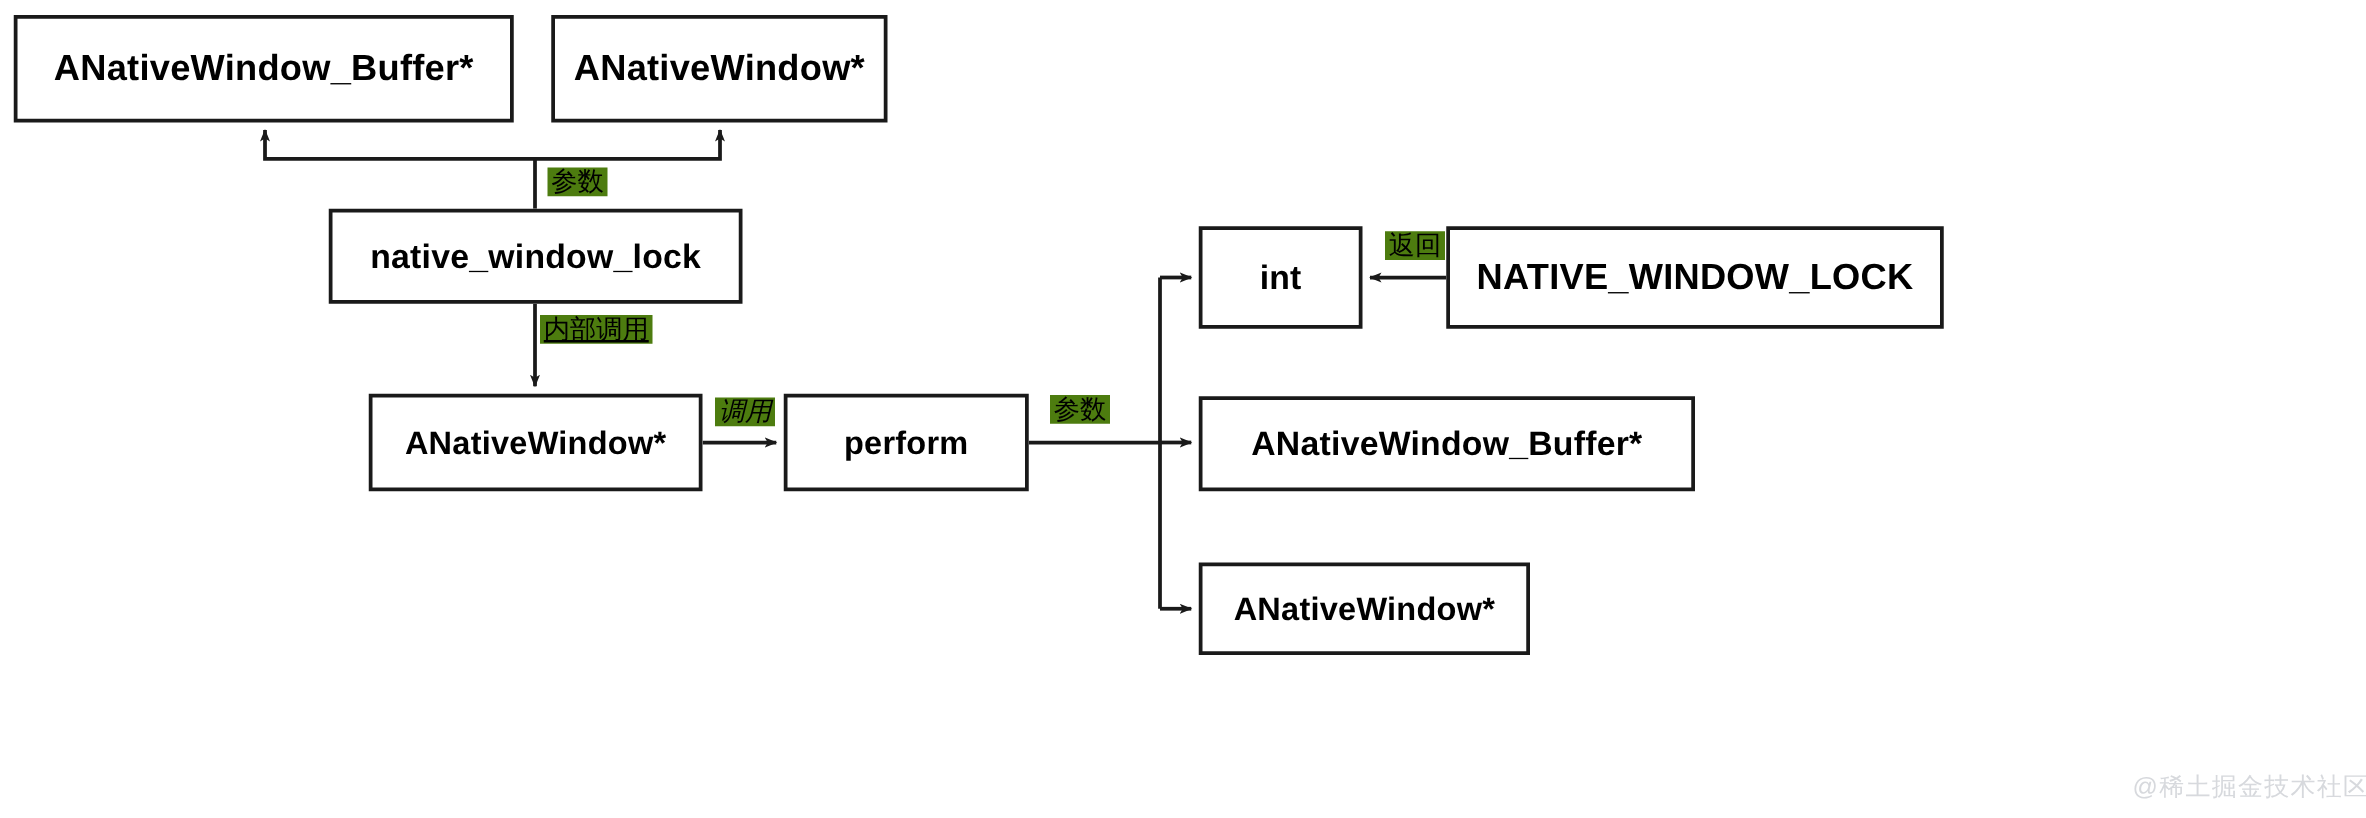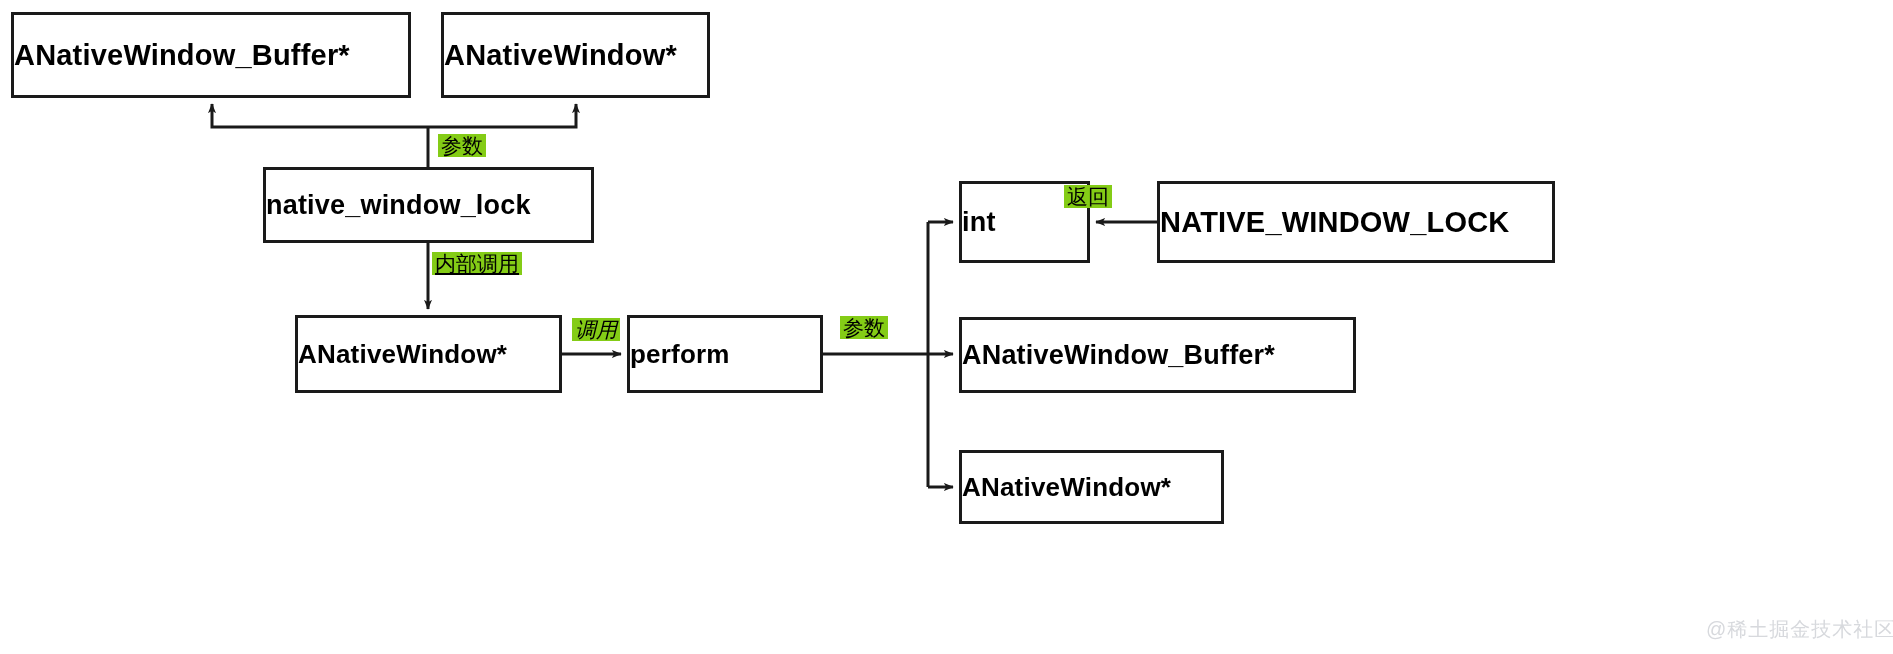--- a/index.html
+++ b/index.html
@@ -24,38 +24,38 @@
     width: 1893px;
     height: 654px;
   }
   .node {
     position: absolute;
     box-sizing: border-box;
     border: 3px solid #1a1a1a;
     background: #ffffff;
     display: flex;
     align-items: center;
-    justify-content: flex-start;
+    justify-content: center;
     color: #000000;
     font-weight: bold;
     letter-spacing: 0.2px;
     white-space: nowrap;
     z-index: 2;
   }
   .node-label {
     display: block;
     line-height: 1;
   }
   .edge-label {
     position: absolute;
     color: #000000;
     font-size: 21px;
     font-weight: 400;
     white-space: nowrap;
-    background: #84cc16;
+    background: #4d7c0f;
     padding: 0 3px;
     line-height: 1.1;
     z-index: 3;
   }
   .watermark {
     position: absolute;
     color: #d7d9dd;
     font-size: 20px;
     font-weight: 400;
     white-space: nowrap;
@@ -132,17 +132,17 @@
   </div>
 
   <div class="edge-label" style="left:438px; top:134px;">参数</div>
 
   <div class="edge-label" style="left:432px; top:252px;text-decoration:underline;">内部调用</div>
 
   <div class="edge-label" style="left:572px; top:318px;font-style:italic;">调用</div>
 
   <div class="edge-label" style="left:840px; top:316px;">参数</div>
 
-  <div class="edge-label" style="left:1064px; top:185px;">返回</div>
+  <div class="edge-label" style="left:1108px; top:185px;">返回</div>
 
   <div class="watermark" style="left:1706px; top:616px;">@稀土掘金技术社区</div>
 
 </div>
 
 </body></html>

